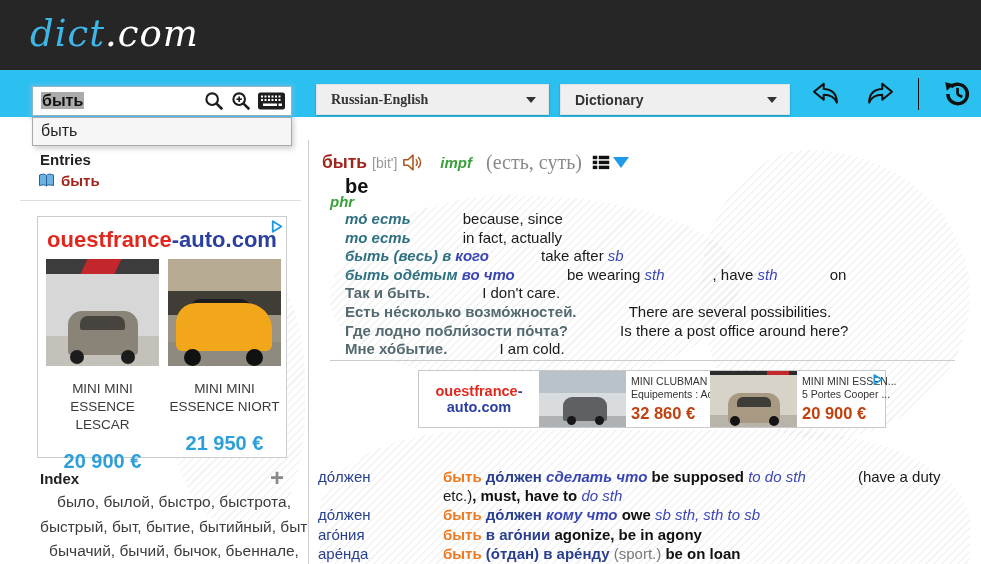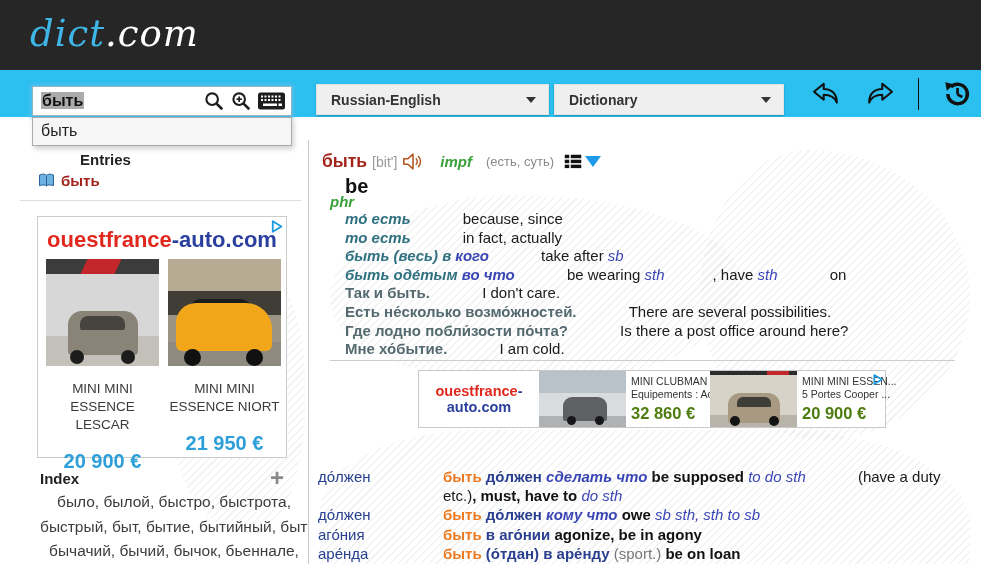--- a/index.html
+++ b/index.html
@@ -69,21 +69,21 @@
 
   
   .wm { position:absolute; background:repeating-linear-gradient(135deg, rgba(40,40,40,.055) 0 1.5px, transparent 1.5px 5.5px); pointer-events:none; }
 
   
   .entry-head { position:absolute; left:322px; top:151px; display:flex; align-items:center; white-space:nowrap; }
   .hw { font-size:17.5px; font-weight:bold; color:#a3241c; }
   .pron { font-size:14px; color:#999; margin-left:5px; }
   .speaker { margin-left:5px; display:flex; }
   .pos { font-size:15px; font-weight:bold; font-style:italic; color:#3aa03a; margin-left:16px; }
-  .forms { font-size:13px; color:#8a8a8a; margin-left:14px; }
+  .forms { font-size:20px; color:#8a8a8a; margin-left:14px;font-family:Liberation Serif, serif; }
   .listico { margin-left:10px; display:flex; cursor:pointer; }
   .tri-blue { width:0; height:0; border-left:8px solid transparent; border-right:8px solid transparent; border-top:11px solid #1e9ae8; margin-left:3px; cursor:pointer; }
   .be-line { position:absolute; left:345px; top:175px; font-size:20px; font-weight:bold; color:#111; }
   .phr-line { position:absolute; left:330px; top:193px; font-size:15px; font-weight:bold; font-style:italic; color:#3aa03a; }
   .phrases { position:absolute; left:345px; top:210px; width:610px; }
   .phrase { font-size:15px; line-height:18.6px; white-space:nowrap; }
 
   
   .sg-colloc { color:#2f7180; font-weight:bold; font-style:italic; }
   .sg-var { color:#3a46b4; font-weight:bold; font-style:italic; }
@@ -106,21 +106,21 @@
   .bn-img1 .w1,.bn-img1 .w2 { position:absolute; bottom:2px; width:9px; height:9px; background:#17171a; border-radius:50%; }
   .bn-img1 .w1{ left:28px; } .bn-img1 .w2{ right:22px; }
   .bn-img2 { background:linear-gradient(#2c2c2c 0 8%, #d8d3c8 8% 78%, #b9b4aa 78%); }
   .bn-img2 .red { position:absolute; right:8px; top:0; width:22px; height:4px; background:#c3272b; }
   .bn-img2 .car { position:absolute; left:18px; top:22px; width:52px; height:30px; background:#a89a82; border-radius:12px 12px 3px 3px; }
   .bn-img2 .glass { position:absolute; left:27px; top:26px; width:34px; height:10px; background:#3f3d38; border-radius:6px 6px 1px 1px; }
   .bn-img2 .w1,.bn-img2 .w2 { position:absolute; bottom:1px; width:10px; height:10px; background:#141414; border-radius:50%; }
   .bn-img2 .w1{ left:20px; } .bn-img2 .w2{ right:18px; }
   .bn-txt { width:84px; padding-left:5px; cursor:pointer; }
   .bn-l { font-size:10.5px; color:#333; line-height:13px; white-space:nowrap; }
-  .bn-p { font-size:16.5px; font-weight:bold; color:#4d7c0f; margin-top:3px; white-space:nowrap; }
+  .bn-p { font-size:16.5px; font-weight:bold; color:#c2410c; margin-top:3px; white-space:nowrap; }
   .bn-choices { position:absolute; right:1px; top:1px; }
 
   
   .related { position:absolute; left:318px; top:467px; width:655px; }
   .rel-row { display:flex; font-size:15px; line-height:19.2px; }
   .rel-head { width:125px; flex:none; color:#27418f; }
   .rel-body { flex:1; }
 </style>
 </head>
 <body>
@@ -170,21 +170,21 @@
               <rect x="18" y="8" width="2" height="2"></rect>
               <rect x="21.5" y="8" width="2" height="2"></rect>
               <rect x="6" y="12.5" width="14" height="2.5"></rect>
               <rect x="21.5" y="12.5" width="3.5" height="2.5"></rect>
             </g>
           </svg>
       </span>
     </div>
 
     <div class="pickers" style="left:316px;">
-      <div class="select" style="margin-right:5px;">
+      <div class="select" style="margin-right:11px;font-family:Liberation Serif, serif;">
         <span>Russian-English</span>
         <span class="caret"></span>
       </div>
       <div class="select" style="width:230px;">
         <span>Dictionary</span>
         <span class="caret"></span>
       </div>
     </div>
 
     <div class="navicons" style="position:absolute; right:0; top:8px; display:flex; align-items:center;">
@@ -209,21 +209,21 @@
             <line x1="12.4" y1="12.4" x2="16" y2="14.2" stroke="#111" stroke-width="2"></line>
           </svg>
       </span>
     </div>
   </div>
 
   <div class="suggest">
     <div class="suggest-item">быть</div>
   </div>
 
-  <h3 class="side-h" style="top:151px;margin-left:40px;">Entries</h3>
+  <h3 class="side-h" style="top:151px;">Entries</h3>
   <div class="entry-link">
     <svg width="17" height="15" viewBox="0 0 17 15">
         <path d="M1.5 2 C5 .6 7.5 1 8.5 2.4 C9.5 1 12 .6 15.5 2 L15.5 12.6 C12 11.4 9.5 11.8 8.5 13 C7.5 11.8 5 11.4 1.5 12.6 Z" fill="#6db3e2" stroke="#2a6099" stroke-width="1"></path>
         <line x1="8.5" y1="2.4" x2="8.5" y2="13" stroke="#2a6099" stroke-width="1"></line>
       </svg>
     <span>быть</span>
   </div>
   <div class="side-div"></div>
 
   <div class="adbox">

